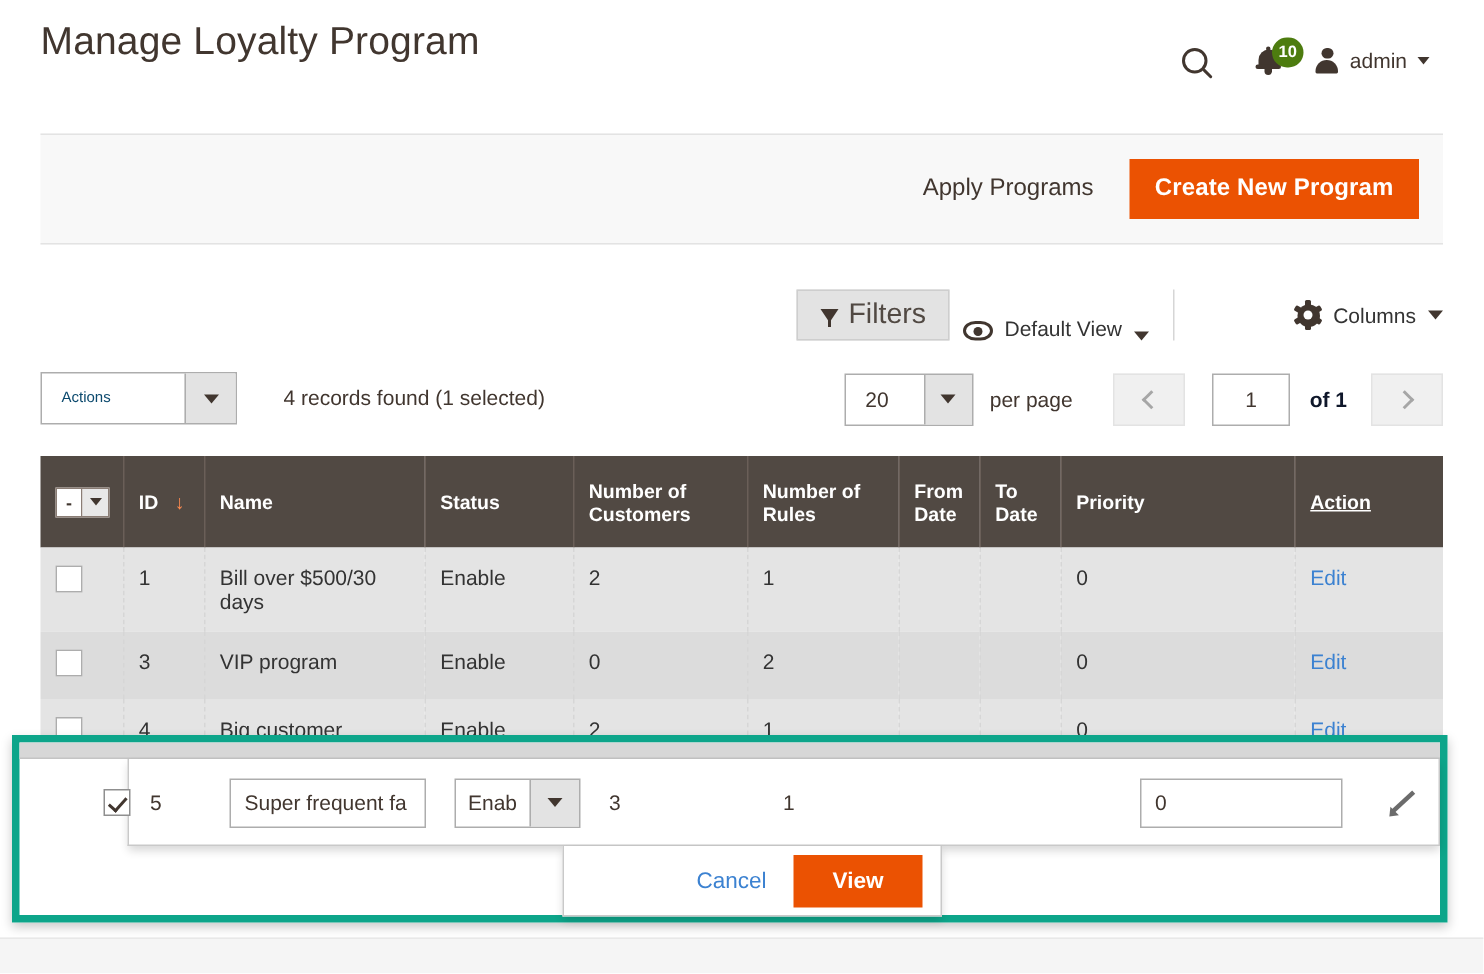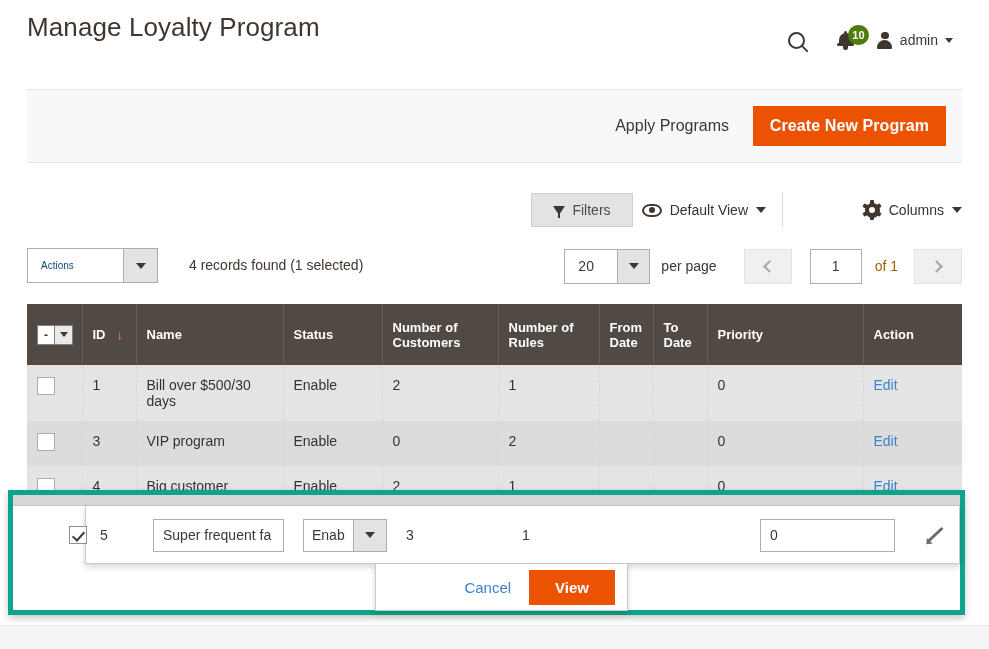--- a/index.html
+++ b/index.html
@@ -191,21 +191,21 @@
     left: 27px; top: 193px;
     width: 935px; height: 36px;
   }
   .btn-filters {
     position: absolute;
     right: 329px; top: 0;
     width: 102px; height: 34px;
     background: #e3e3e3;
     border: 1px solid #cecece;
     color: #514943;
-    font-size: 14px;
+    font-size: 19px;
     display: flex;
     align-items: center;
     justify-content: center;
     gap: 7px;
     cursor: pointer;
   }
   .ico-funnel {
     width: 0; height: 0;
     border-left: 6px solid transparent;
     border-right: 6px solid transparent;
@@ -217,21 +217,21 @@
     position: absolute;
     left: -1px; top: -9px;
     width: 2px; height: 12px;
     background: #41362f;
   }
   .view-ctl {
     position: absolute;
     right: 179px; top: 0;
     height: 34px;
     display: flex;
-    align-items: center;
+    align-items: flex-end;
     gap: 8px;
     cursor: pointer;
     padding-right: 16px;
     border-right: 1px solid #d6d6d6;
   }
   .ico-eye {
     width: 20px; height: 13px;
     border: 2.2px solid #41362f;
     border-radius: 50% 50% 50% 50% / 60% 60% 60% 60%;
     position: relative;
@@ -383,22 +383,23 @@
     border: 1px solid #adadad;
     background: #ffffff;
     margin-left: 18px;
     font-size: 14px;
     color: #41362f;
     text-align: center;
     font-family: "Liberation Sans", sans-serif;
   }
   .pg-of {
     font-size: 14px;
-    color: #a16207;
+    color: #0f172a;
     margin-left: 13px;
+    font-weight: bold;
   }
   .pg-next { margin-left: 16px; }
 
   
   .grid-wrap {
     position: absolute;
     left: 27px; top: 304px;
     width: 935px;
   }
   table.dg {
@@ -410,21 +411,21 @@
     background: #514943;
     color: #ffffff;
     font-size: 13px;
     font-weight: 700;
     text-align: left;
     padding: 12px 10px;
     vertical-align: middle;
     border-right: 1px solid #6a5f58;
     height: 61px;
   }
-  table.dg thead th:last-child { border-right: none; }
+  table.dg thead th:last-child { border-right: none; text-decoration: underline; }
   th.th-check { padding: 12px 8px; }
   .sort-arrow {
     display: inline-block;
     margin-left: 11px;
     color: #ff8b4f;
     font-size: 13px;
   }
   .hdr-select {
     display: inline-flex;
     border: 1px solid #8a7d75;

